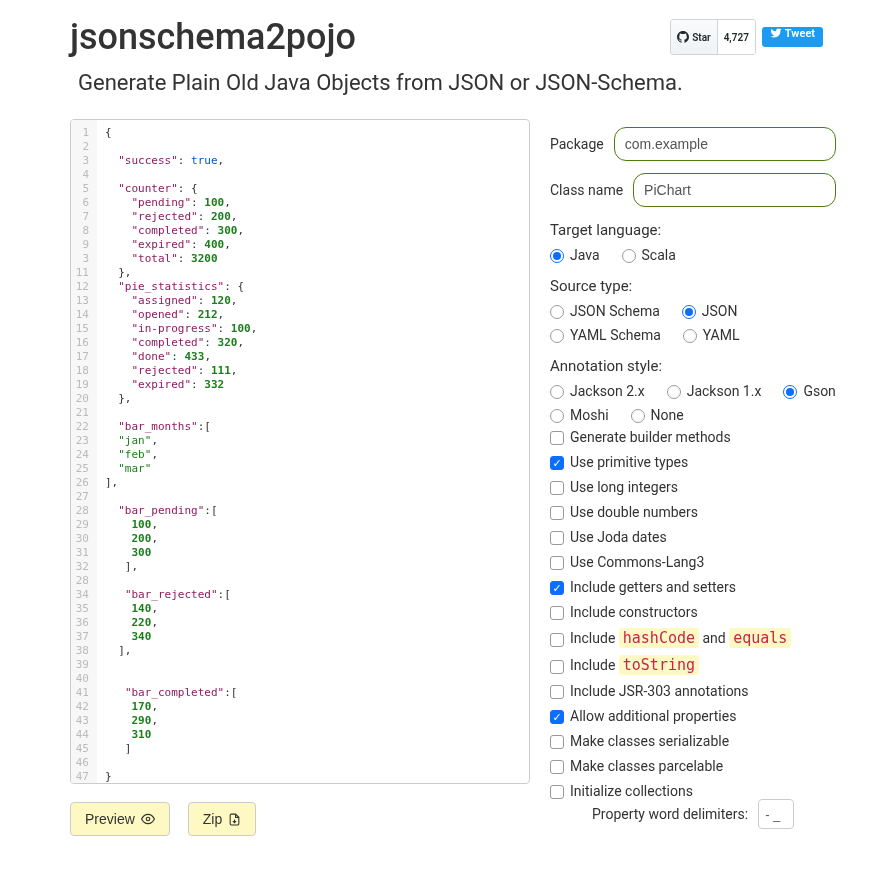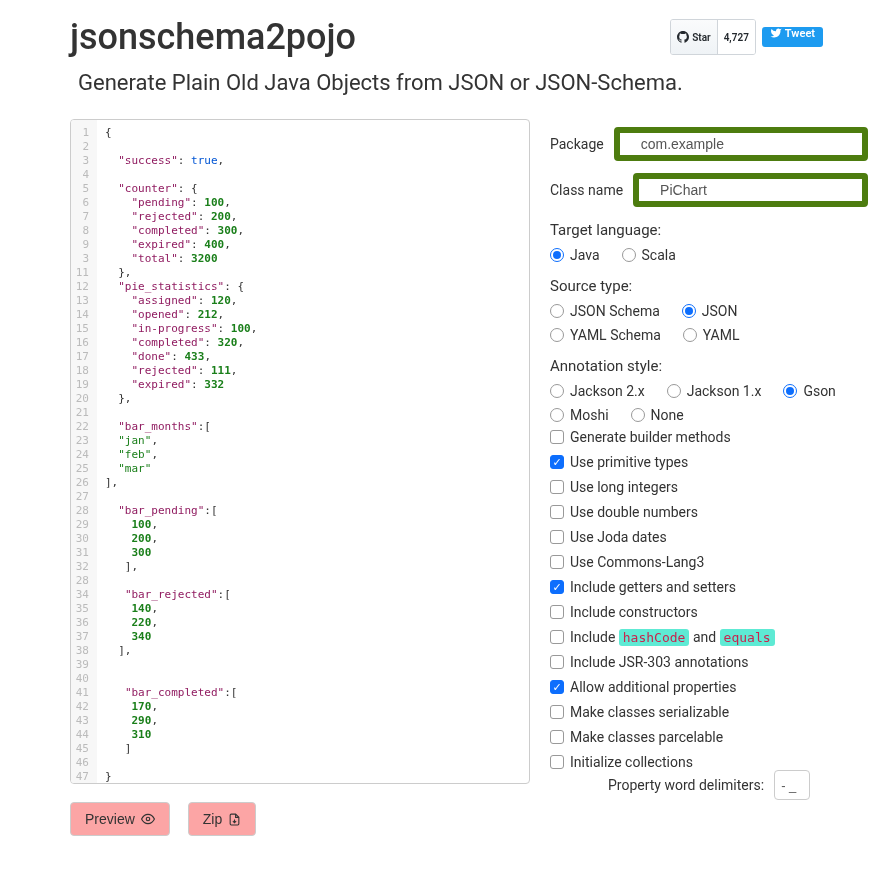--- a/index.html
+++ b/index.html
@@ -117,42 +117,42 @@
     display: flex;
     gap: 18px;
   }
   .btn {
     display: inline-flex;
     align-items: center;
     gap: 6px;
     padding: 8px 14px;
     border: 1px solid #ccc;
     border-radius: 4px;
-    background: #fca5a5;
+    background: #fef9c3;
     font-size: 14px;
     color: #333;
     cursor: pointer;
   }
   .form-row {
     display: flex;
     align-items: center;
     gap: 10px;
     margin-bottom: 12px;
   }
   .form-label {
     font-size: 14px;
     color: #333;
     white-space: nowrap;
   }
   .text-input {
     flex: 1;
     height: 34px;
-    padding: 4px 21px;
-    border: 6px solid #4d7c0f;
-    border-radius: 4px;
+    padding: 4px 10px;
+    border: 1px solid #4d7c0f;
+    border-radius: 12px;
     font-size: 14px;
     color: #555;
   }
   .small-input {
     width: 36px;
     height: 30px;
     padding: 4px 6px;
     border: 1px solid #ccc;
     border-radius: 4px;
     font-size: 13px;
@@ -164,21 +164,21 @@
     margin: 14px 0 8px 0;
   }
   .radio-row {
     display: flex;
     flex-wrap: wrap;
     gap: 8px 22px;
     margin-bottom: 6px;
   }
   .radio-item, .check-item {
     display: inline-flex;
-    align-items: center;
+    align-items: flex-end;
     gap: 6px;
     font-size: 14px;
     color: #333;
   }
   .radio {
     width: 14px; height: 14px;
     border: 1px solid #999;
     border-radius: 50%;
     display: inline-flex;
     align-items: center;
@@ -205,26 +205,26 @@
     font-size: 11px;
     color: #fff;
   }
   .check.checked {
     background: #0d6efd;
     border-color: #0d6efd;
   }
   .check.checked::after { content: "✓"; }
   .check-list { display: flex; flex-direction: column; gap: 9px; margin-top: 4px;}
   code.inline {
-    background: #5eead4;
+    background: #fef9c3;
     color: #c7254e;
     padding: 1px 4px;
     border-radius: 3px;
     font-family: ui-monospace, Menlo, Consolas, monospace;
-    font-size: 13px;
+    font-size: 15px;
   }
   .gh-icon {
     width: 12px; height: 12px;
     display: inline-block;
   }
 </style>
 </head>
 <body>
 
 <div class="container">
@@ -423,20 +423,24 @@
           <label class="check-item">
             <span class="check"></span>
             <span>Include constructors</span>
           </label>
           <label class="check-item">
             <span class="check"></span>
             <span>Include <code class="inline">hashCode</code> and <code class="inline">equals</code></span>
           </label>
           <label class="check-item">
             <span class="check"></span>
+            <span>Include <code class="inline">toString</code></span>
+          </label>
+          <label class="check-item">
+            <span class="check"></span>
             <span>Include JSR-303 annotations</span>
           </label>
           <label class="check-item">
             <span class="check checked"></span>
             <span>Allow additional properties</span>
           </label>
           <label class="check-item">
             <span class="check"></span>
             <span>Make classes serializable</span>
           </label>

